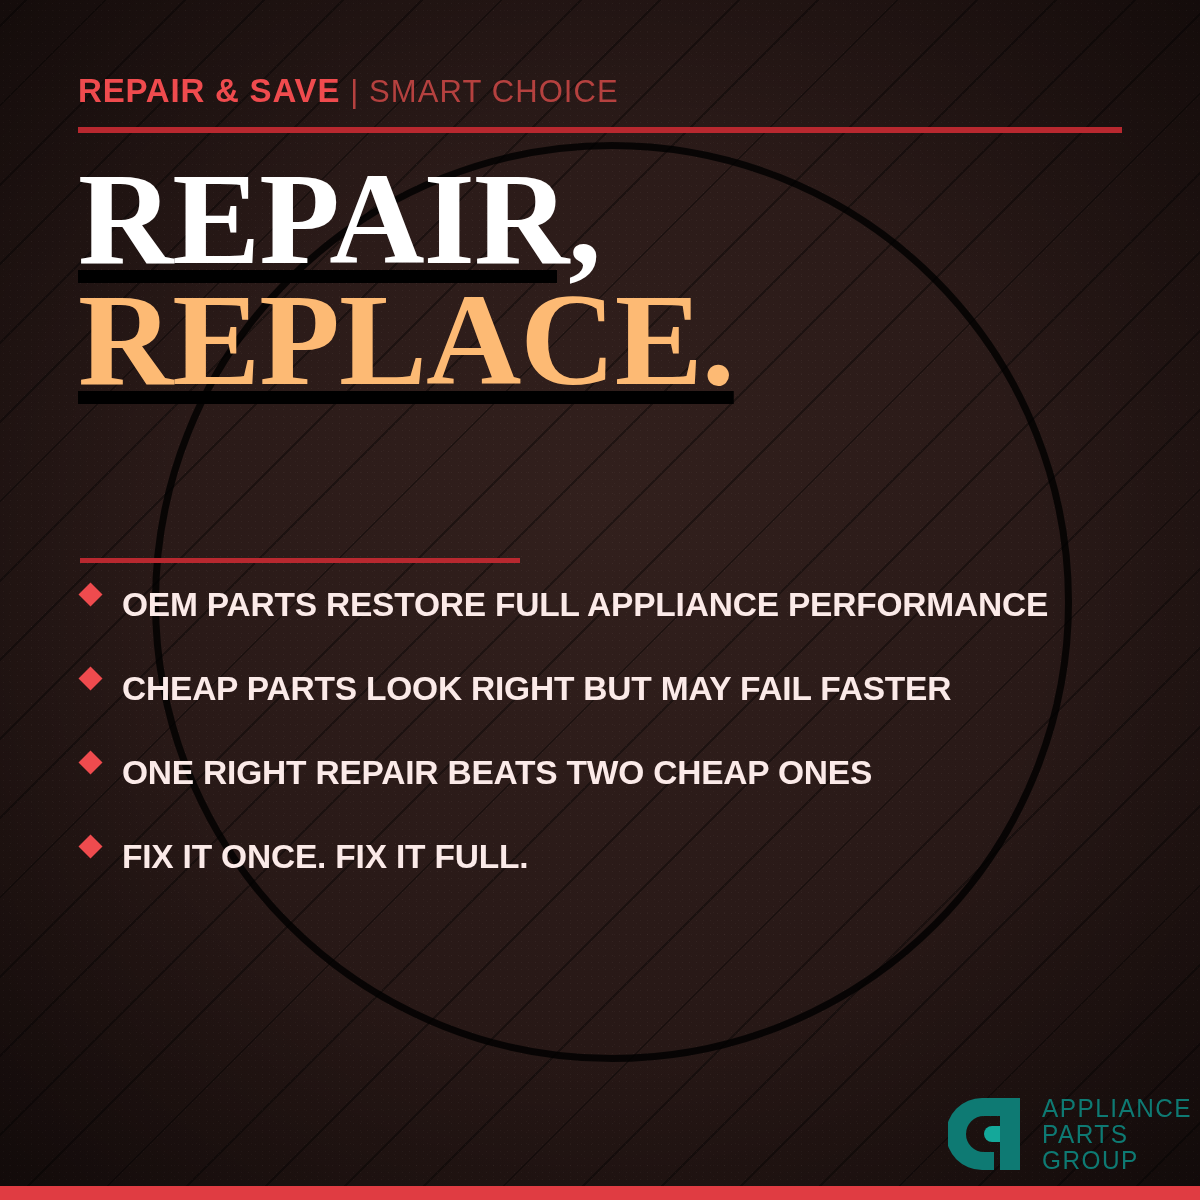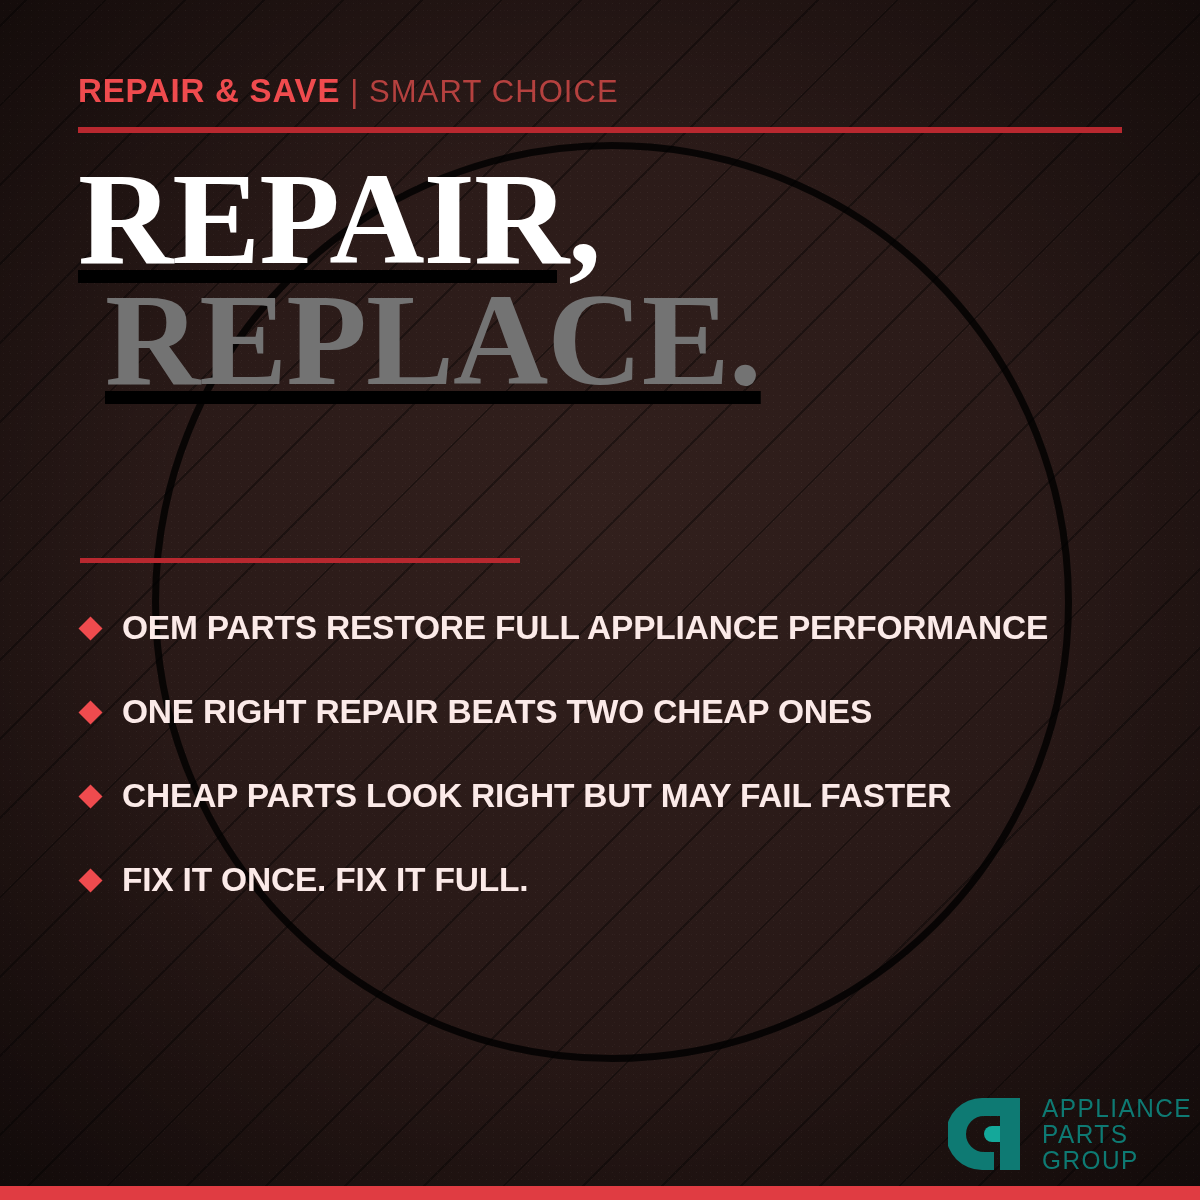--- a/index.html
+++ b/index.html
@@ -117,43 +117,41 @@
     font-family: "Liberation Serif", serif;
     font-weight: bold;
     font-size: 132px;
     line-height: 0.92;
     letter-spacing: -1px;
     color: #ffffff;
     margin: 0;
     white-space: nowrap;
   }
   .headline-line.accent {
-    color: #737373;
-    margin-left: 27px;
+    color: #fdba74;
   }
 
   .rule-mid {
     position: absolute;
     left: 80px;
     top: 558px;
     width: 440px;
     height: 5px;
     background: #b8282f;
   }
 
   
   .bullets {
     position: absolute;
     left: 78px;
     top: 586px;
     width: 1080px;
   }
   .bullet-row {
     display: flex;
-    align-items: center;
     height: 84px;
   }
   .diamond {
     width: 17px;
     height: 17px;
     background: #ef4b4e;
     transform: rotate(45deg);
     flex: 0 0 auto;
     margin-right: 23px;
     margin-left: 4px;
@@ -230,25 +228,25 @@
 
     <div class="rule-mid"></div>
 
     <div class="bullets">
       <div class="bullet-row">
         <span class="diamond"></span>
         <span class="bullet-text">OEM PARTS RESTORE FULL APPLIANCE PERFORMANCE</span>
       </div>
       <div class="bullet-row">
         <span class="diamond"></span>
+        <span class="bullet-text">CHEAP PARTS LOOK RIGHT BUT MAY FAIL FASTER</span>
+      </div>
+      <div class="bullet-row">
+        <span class="diamond"></span>
         <span class="bullet-text">ONE RIGHT REPAIR BEATS TWO CHEAP ONES</span>
-      </div>
-      <div class="bullet-row">
-        <span class="diamond"></span>
-        <span class="bullet-text">CHEAP PARTS LOOK RIGHT BUT MAY FAIL FASTER</span>
       </div>
       <div class="bullet-row">
         <span class="diamond"></span>
         <span class="bullet-text">FIX IT ONCE. FIX IT FULL.</span>
       </div>
     </div>
 
     <div class="logo">
       <svg class="logo-mark" viewBox="0 0 82 84" aria-hidden="true">
         <path d="M72 6 H34 A28 28 0 0 0 34 78 H46 V60 H36 A14 14 0 0 1 36 24 H72 Z" fill="#0e7a73"></path>

